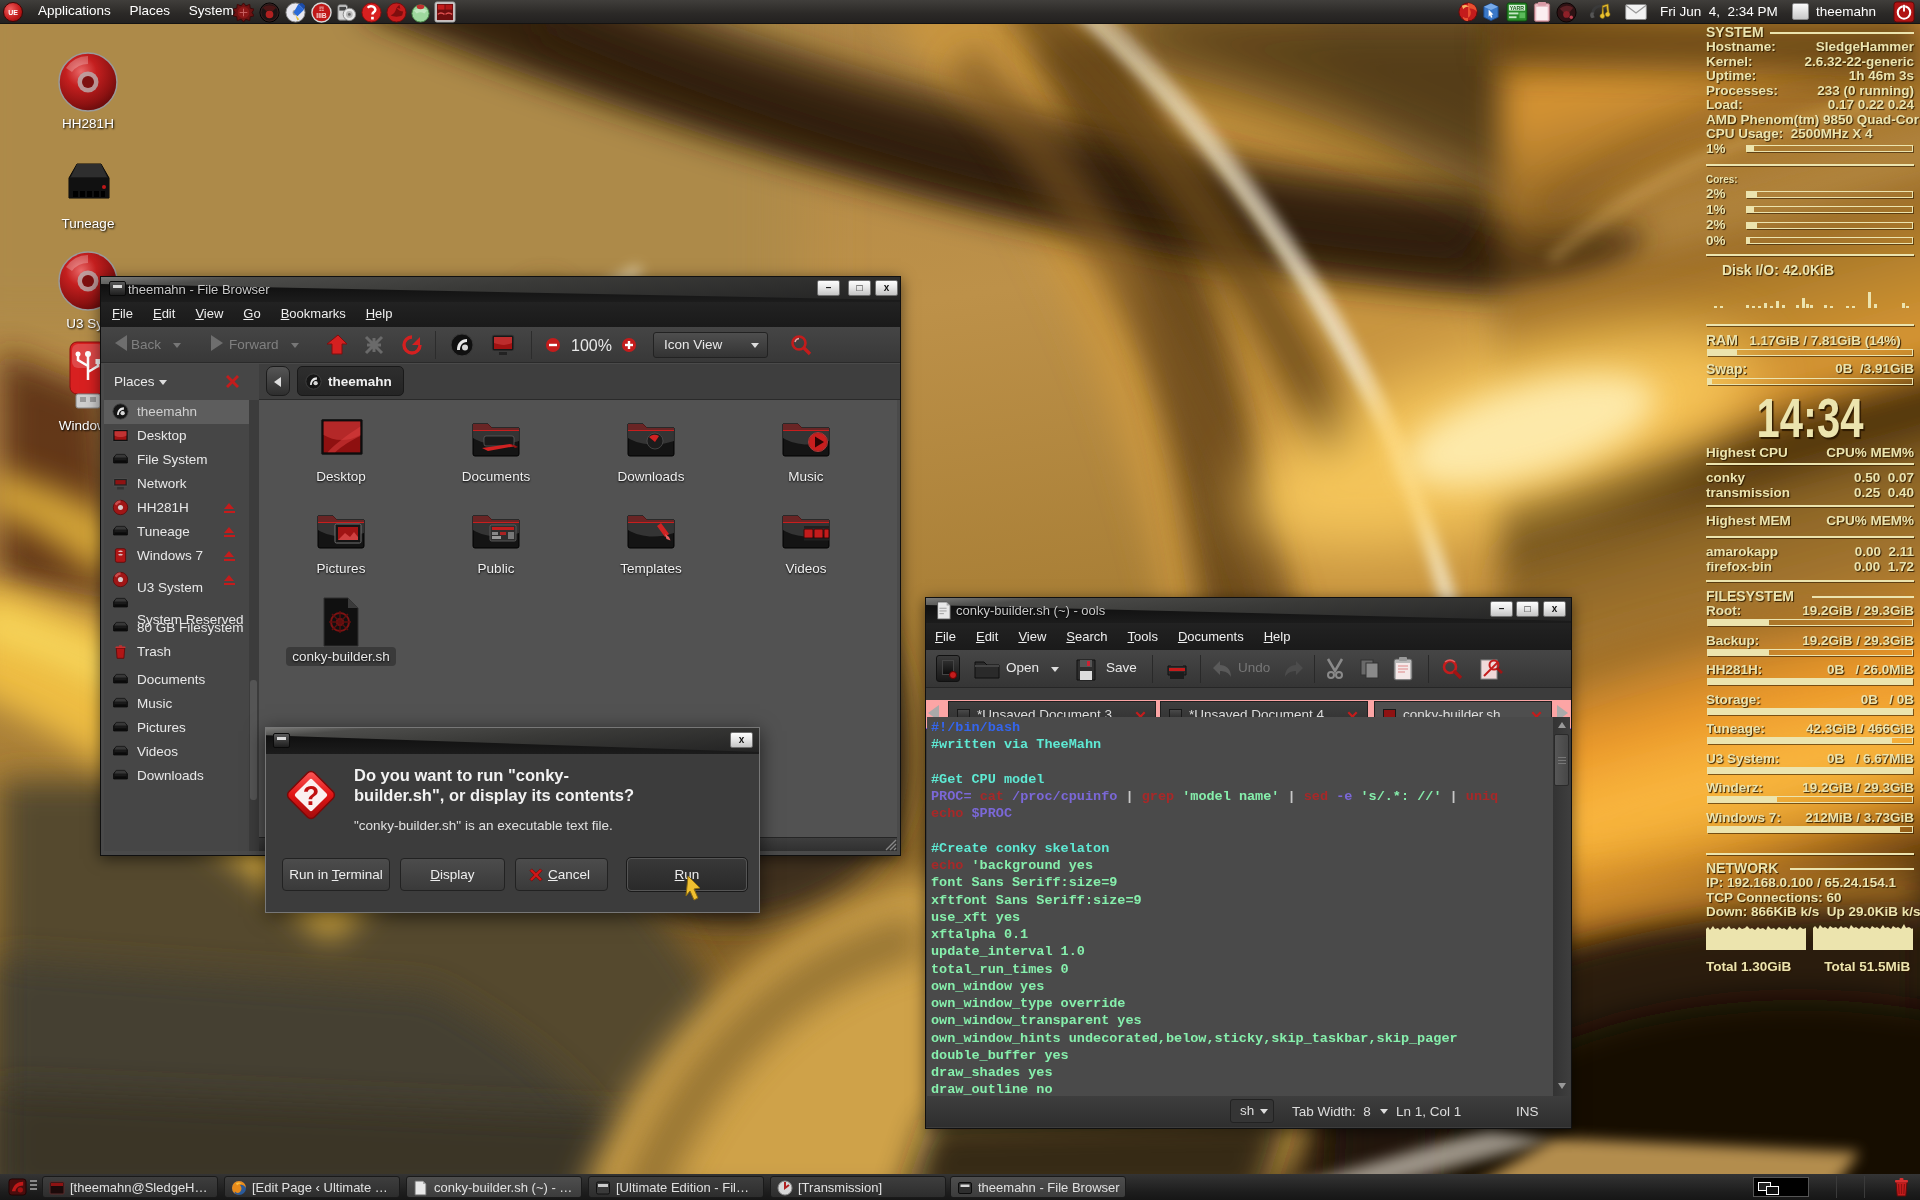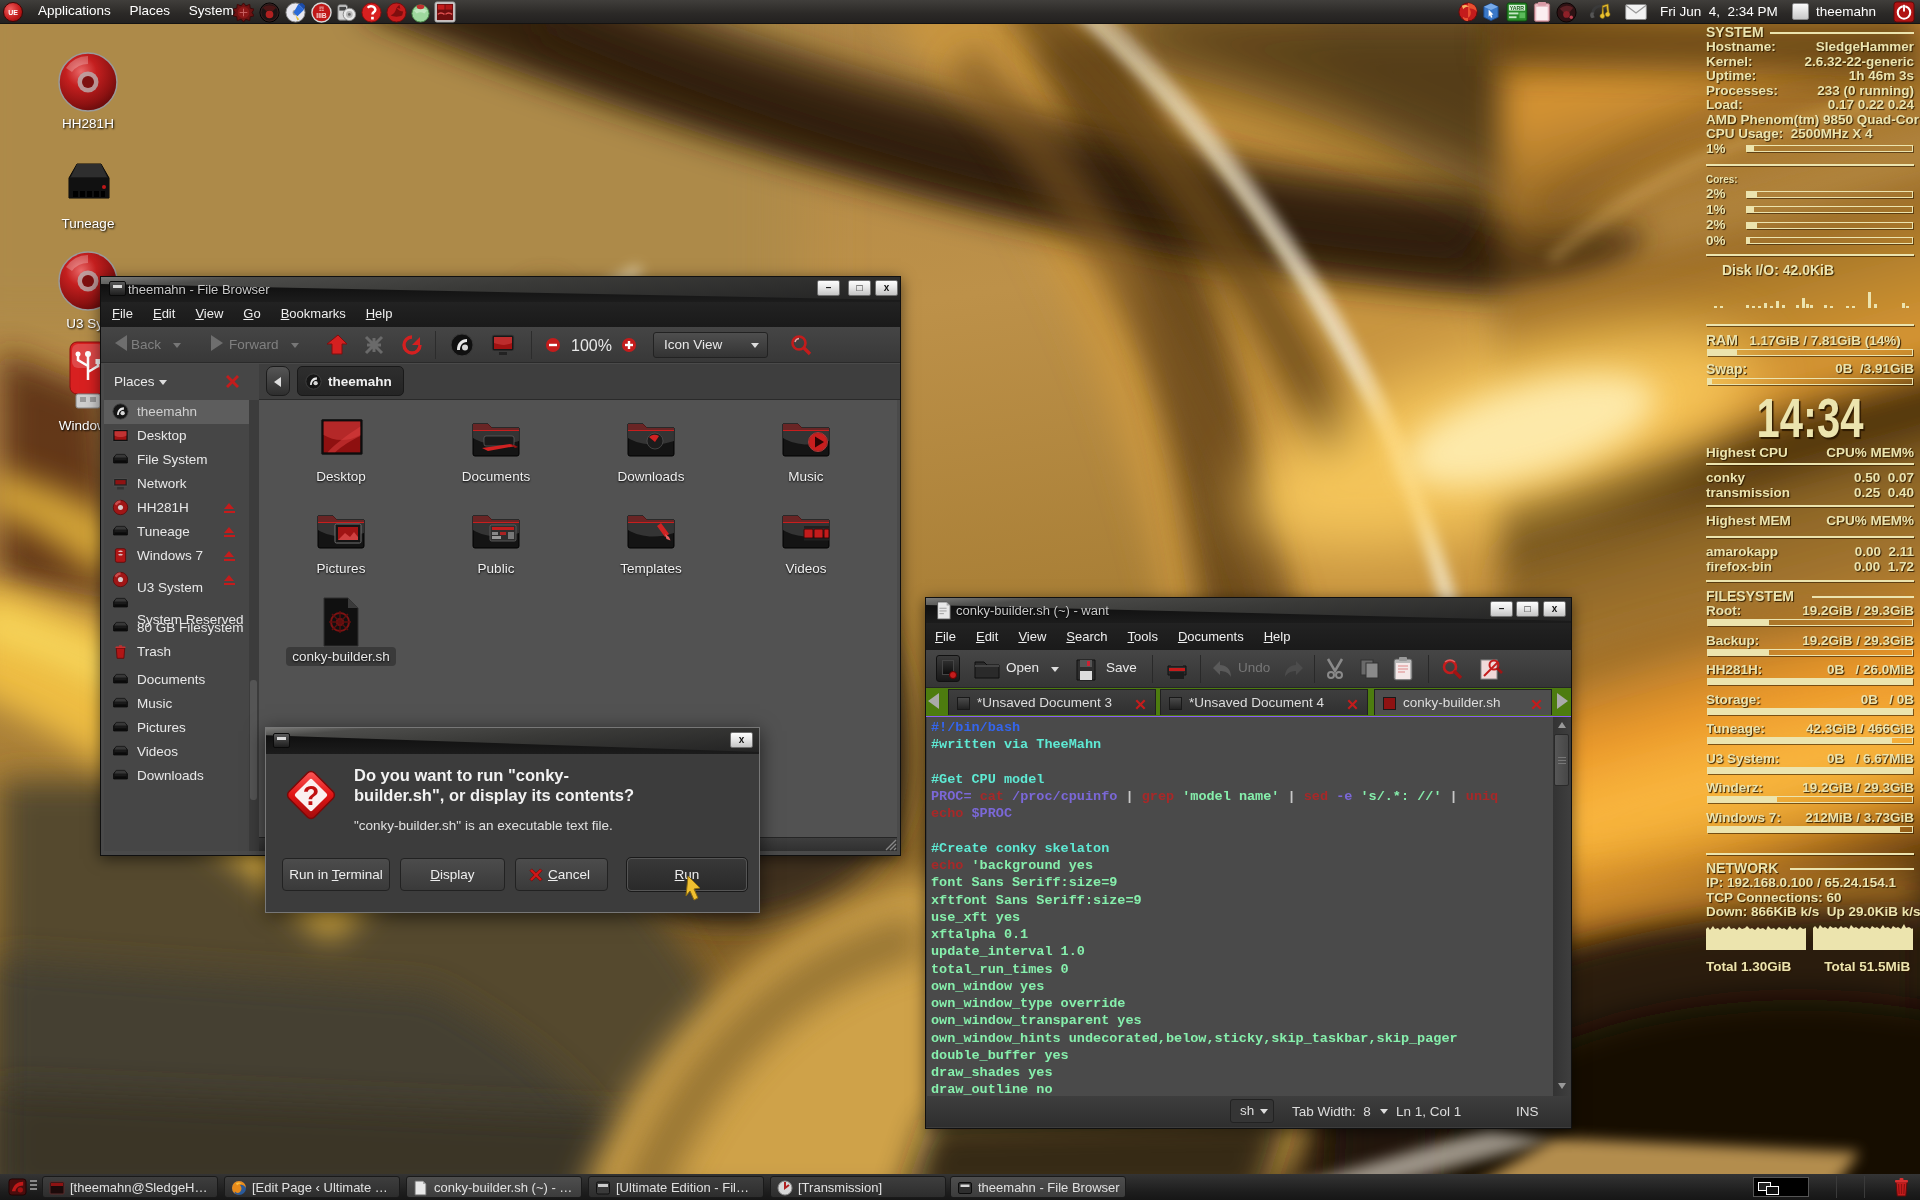--- a/index.html
+++ b/index.html
@@ -749,21 +749,21 @@
 </div>
 
 <div class="win" style="left:925px;top:597px;width:647px;height:532px;background:#3c3c3c">
  <div class="tb">
       <div class="wedge"></div>
   <svg class="abs" style="left:8px;top:3px" width="18" height="19" viewBox="0 0 20 21">
         <path d="M4,1 h10 l4,4 v15 h-14 z" fill="#e8e8e8" stroke="#555"></path>
         <path d="M14,1 l4,4 h-4 z" fill="#aaa"></path>
         <path d="M6,8 h8 M6,11 h8 M6,14 h5" stroke="#999" stroke-width="1"></path>
       </svg>
-  <span class="ttl" style="left:30px">conky-builder.sh (~) - want</span>
+  <span class="ttl" style="left:30px">conky-builder.sh (~) - ools</span>
   <span class="wbtn" style="left:564px;top:3px">–</span>
       <span class="wbtn" style="left:590px;top:3px">□</span>
       <span class="wbtn" style="left:617px;top:3px">x</span>
  </div>
  <div class="mbar" style="top:25px;height:27px;line-height:19px"><span style="margin-left:0"><u>F</u>ile</span><span><u>E</u>dit</span><span><u>V</u>iew</span><span><u>S</u>earch</span><span><u>T</u>ools</span><span><u>D</u>ocuments</span><span><u>H</u>elp</span></div>
  <div class="abs" style="left:0;right:0;top:52px;height:38px;background:linear-gradient(#464646,#353535);border-bottom:1px solid #262626">
   <span class="abs" style="left:10px;top:5px;width:24px;height:27px;background:linear-gradient(#3a3a3a,#181818);border:1px solid #111;border-radius:3px">
         <span class="abs" style="left:5px;top:4px;width:12px;height:15px;background:linear-gradient(#2e2e2e,#0e0e0e);border:1px solid #444"></span>
         <span class="abs" style="right:2px;bottom:2px;width:8px;height:8px;border-radius:50%;background:#c41c1c;border:1px solid #600"></span>
       </span>
@@ -817,21 +817,21 @@
         <path d="M14,14 L21,21" stroke="#a01414" stroke-width="3.4"></path>
         <path d="M5,5 q5,-4 10,0" stroke="#e06060" stroke-width="1.6" fill="none"></path>
       </svg>
   <svg class="abs" style="left:552px;top:6px" width="26" height="26" viewBox="0 0 26 26">
         <rect x="3" y="4" width="16" height="19" fill="#f0dada" stroke="#888"></rect>
         <circle cx="16" cy="9" r="4.5" fill="none" stroke="#c41c1c" stroke-width="2"></circle>
         <path d="M19,12 L24,17" stroke="#a01414" stroke-width="2.6"></path>
         <path d="M6,20 L20,6" stroke="#c41c1c" stroke-width="2"></path>
       </svg>
  </div>
- <div class="abs" style="left:0;right:0;top:90px;height:29px;background:#4d7c0f;border-bottom:1px solid #8b5cf6">
+ <div class="abs" style="left:0;right:0;top:102px;height:29px;background:#fca5a5;border-bottom:1px solid #8b5cf6">
   <span class="abs" style="left:2px;top:5px;width:0;height:0;border-top:8px solid transparent;border-bottom:8px solid transparent;border-right:11px solid #aaa"></span>
   <span style="position:absolute;left:22px;top:1px;width:208px;height:26px;background:linear-gradient(#3e3e3e,#303030);border:1px solid #202020;border-bottom:none;color:#ddd;font-size:13.5px;line-height:26px"><span style="position:absolute;left:8px;top:7px;width:13px;height:13px;background:linear-gradient(#4a4a4a,#222);border:1px solid #191919"></span><span style="margin-left:28px">*Unsaved Document 3</span><svg style="position:absolute;right:8px;top:8px" width="13" height="13" viewBox="0 0 17 17">
           <path d="M2,4 L4,2 L8.5,6.5 L13,2 L15,4 L10.5,8.5 L15,13 L13,15 L8.5,10.5 L4,15 L2,13 L6.5,8.5 Z" fill="#c41c1c"></path>
         </svg></span>
   <span style="position:absolute;left:234px;top:1px;width:208px;height:26px;background:linear-gradient(#3e3e3e,#303030);border:1px solid #202020;border-bottom:none;color:#ddd;font-size:13.5px;line-height:26px"><span style="position:absolute;left:8px;top:7px;width:13px;height:13px;background:linear-gradient(#4a4a4a,#222);border:1px solid #191919"></span><span style="margin-left:28px">*Unsaved Document 4</span><svg style="position:absolute;right:8px;top:8px" width="13" height="13" viewBox="0 0 17 17">
           <path d="M2,4 L4,2 L8.5,6.5 L13,2 L15,4 L10.5,8.5 L15,13 L13,15 L8.5,10.5 L4,15 L2,13 L6.5,8.5 Z" fill="#c41c1c"></path>
         </svg></span>
   <span style="position:absolute;left:448px;top:1px;width:178px;height:26px;background:#4e4e4e;border:1px solid #202020;border-bottom:none;color:#ddd;font-size:13.5px;line-height:26px"><span style="position:absolute;left:8px;top:7px;width:13px;height:13px;background:#8e1212;border:1px solid #191919"></span><span style="margin-left:28px">conky-builder.sh</span><svg style="position:absolute;right:8px;top:8px" width="13" height="13" viewBox="0 0 17 17">
           <path d="M2,4 L4,2 L8.5,6.5 L13,2 L15,4 L10.5,8.5 L15,13 L13,15 L8.5,10.5 L4,15 L2,13 L6.5,8.5 Z" fill="#c41c1c"></path>
         </svg></span>

